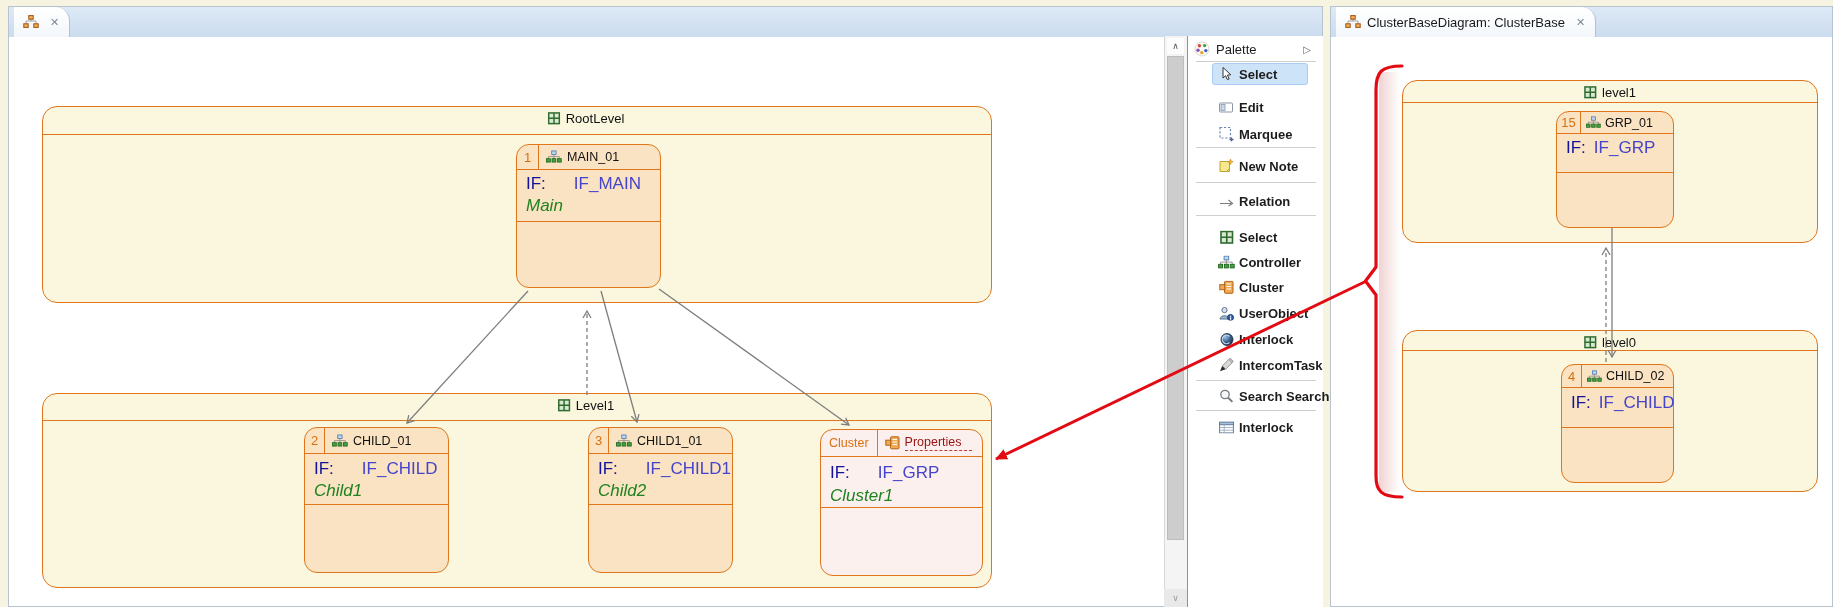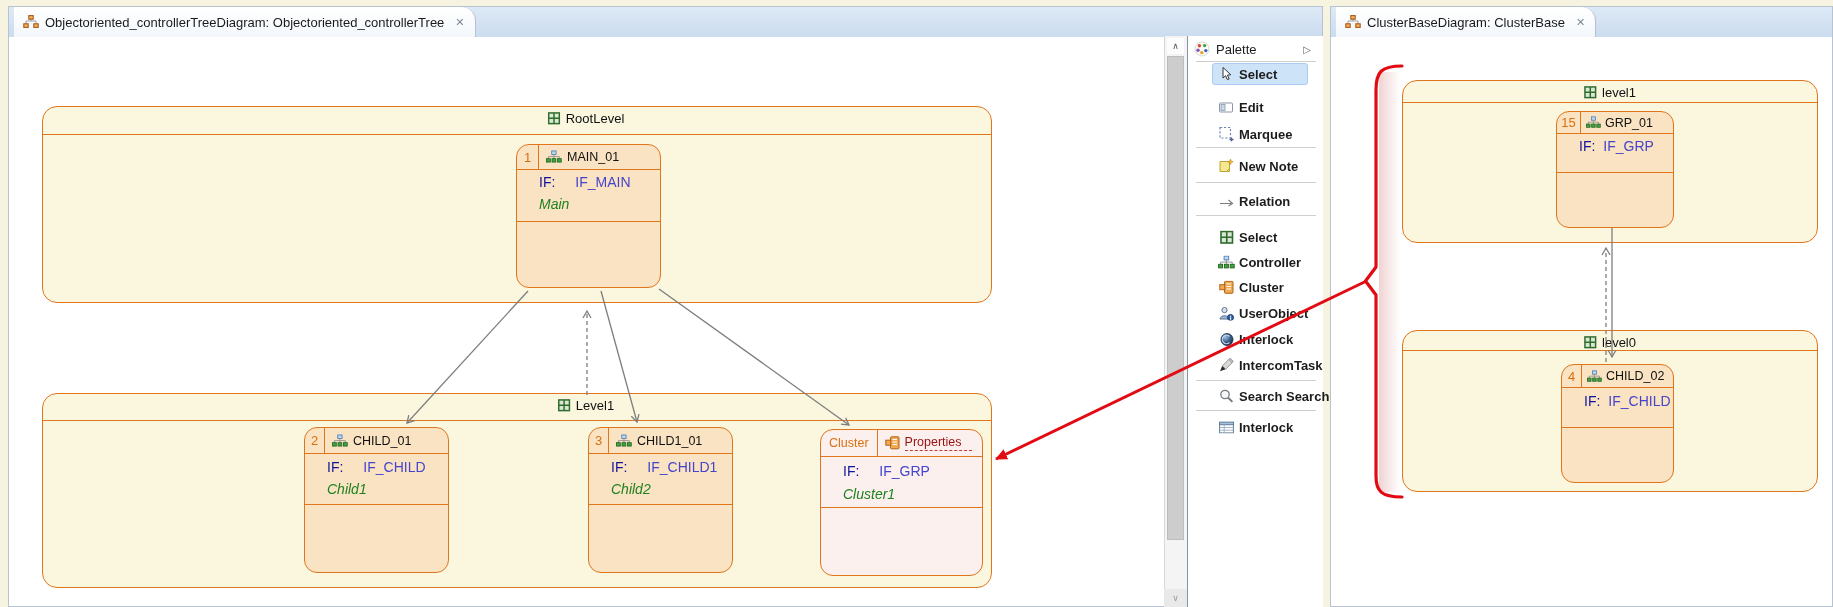--- a/index.html
+++ b/index.html
@@ -16,23 +16,23 @@
   .clabel{position:absolute;top:4px;display:flex;gap:5px;align-items:center;font-size:13px;color:#111;transform:translateX(-50%);white-space:nowrap;}
   .hline{position:absolute;left:0;right:0;height:0;border-top:1.4px solid #E0751C;}
   .node{position:absolute;background:#FAE3C2;border:1.6px solid #E0751C;border-radius:13px;box-sizing:border-box;}
   .node.cluster{background:#FCF0EE;}
   .nhead{display:flex;align-items:center;border-bottom:1.4px solid #E0751C;box-sizing:border-box;}
   .badge{display:flex;align-items:center;justify-content:center;height:100%;border-right:1.4px solid #E0751C;color:#D9700F;font-size:13px;box-sizing:border-box;}
   .ctype{display:flex;align-items:center;height:100%;padding:0 8px;border-right:1.4px solid #E0751C;color:#D9700F;font-size:12.5px;box-sizing:border-box;}
   .nico{margin-left:7px;display:flex;align-items:center;}
   .ntitle{font-size:12.5px;color:#111;margin-left:5px;white-space:nowrap;}
   .ntitle.maroon{color:#991111;border-bottom:1.5px dashed #BE3A3A;padding:0 10px 1px 0;}
-  .ifrow,.instrow{position:absolute;left:22px;white-space:nowrap;font-size:14px;}
+  .ifrow,.instrow{position:absolute;left:9px;white-space:nowrap;font-size:17px;}
   .iflab{color:#12129A;}
-  .ifval{color:#4444CC;margin-left:20px;}
+  .ifval{color:#4444CC;margin-left:28px;}
   .ifval.tight{margin-left:8px;}
   .instrow{color:#1E8220;font-style:italic;}
   .nsep{position:absolute;left:0;right:0;border-top:1.4px solid #E0751C;}
 
   
   .vscroll{position:absolute;left:1164px;top:36px;width:23px;bottom:0;background:#F4F4F4;border-left:1px solid #D8D8D8;box-sizing:border-box;}
   .vbtn{position:absolute;left:2px;right:3px;height:16px;background:#FDFDFD;color:#555;font-size:9px;display:flex;align-items:center;justify-content:center;}
   .vthumb{position:absolute;left:2px;right:3px;top:20px;height:484px;background:#CDCDCD;border:1px solid #BDBDBD;box-sizing:border-box;}
   .corner{position:absolute;left:1164px;bottom:0;width:23px;height:18px;background:#E9E9E9;color:#9A9A9A;font-size:9px;display:flex;align-items:center;justify-content:center;}
 
@@ -59,21 +59,20 @@
     <div class="tabbar">
       <div class="tab">
         <span style="display:flex">
           <svg width="16" height="14" viewBox="0 0 16 14">
               <path d="M8 3 V6 M3 6 H13 M3 6 V8.6 M13 6 V8.6" stroke="#9A9A9A" fill="none" stroke-width="0.9"></path>
               <rect x="5.8" y="0.6" width="4.4" height="3.6" fill="#F0B059" stroke="#A34F0E"></rect>
               <rect x="0.8" y="8.8" width="4.4" height="3.6" fill="#F0B059" stroke="#A34F0E"></rect>
               <rect x="10.8" y="8.8" width="4.4" height="3.6" fill="#F0B059" stroke="#A34F0E"></rect>
             </svg>
         </span>
-        <span>Objectoriented_controllerTreeDiagram: Objectoriented_controllerTree</span>
         <span class="tabclose">✕</span>
       </div>
     </div>
     <div style="position:absolute;left:0;top:30px;right:0;bottom:0;background:#fff;"></div>
   </div>
 
   <div class="dlayer">
 
     <div class="container" style="left:42px;top:106px;width:950px;height:197px;">
       <div class="clabel" style="left:543px;">

